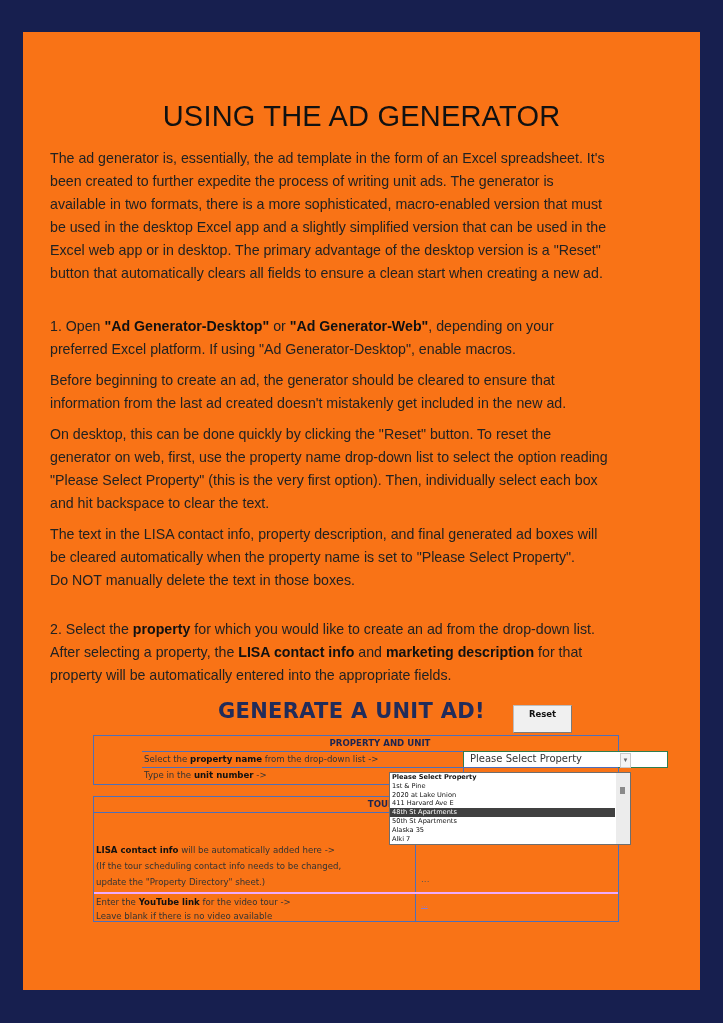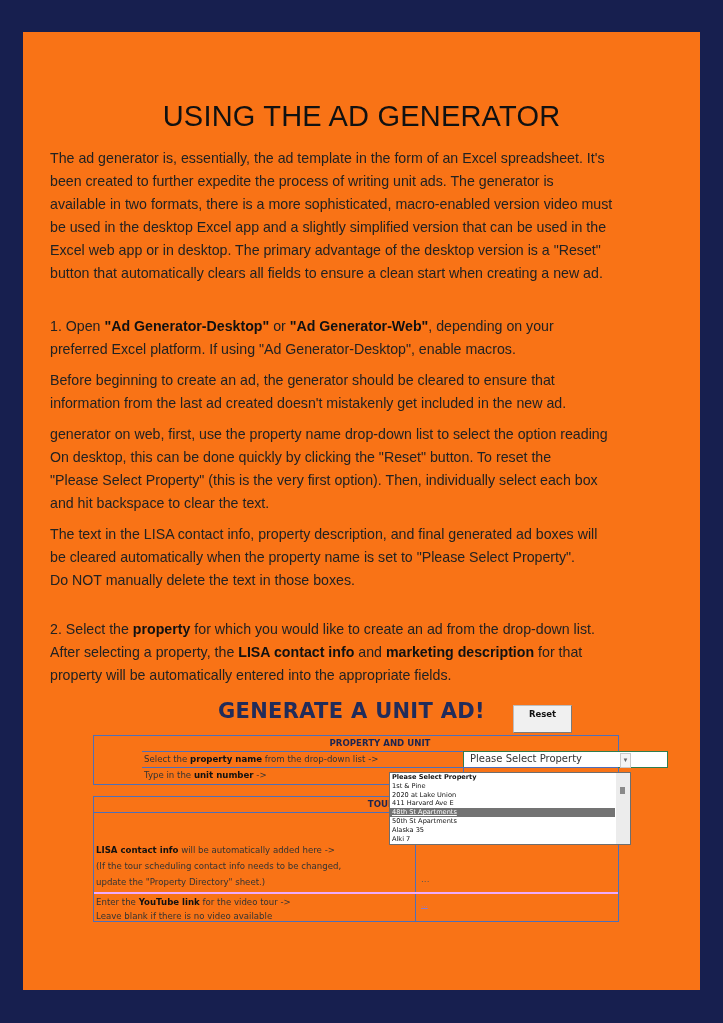--- a/index.html
+++ b/index.html
@@ -56,56 +56,56 @@
     background: #f4f4f4; border: 1px solid #c9c9c9; box-sizing: border-box;
     font-size: 6px; color: #666; text-align: center; line-height: 13px;
   }
   .dd-list {
     position: absolute; left: 389px; top: 772px; width: 242px; height: 73px;
     background: #fff; border: 1px solid #6e6e6e; box-sizing: border-box;
     font-family: "DejaVu Sans", sans-serif; font-size: 6.6px; color: #111;
   }
   .dd-list .opt { height: 8.8px; line-height: 8.8px; padding-left: 2px; width: 225px; box-sizing: border-box; white-space: nowrap; }
   .dd-list .opt.first { font-weight: bold; }
-  .dd-list .opt.sel { background: #737373; color: #fff; text-decoration: underline; }
+  .dd-list .opt.sel { background: #404040; color: #fff; }
   .dd-scroll {
     position: absolute; right: 0; top: 0; width: 14px; height: 100%; background: #ececec;
   }
   .dd-thumb { position: absolute; left: 4px; top: 14px; width: 5px; height: 7px; background: #8a8a8a; }
   .ellipsis { position: absolute; left: 5px; color: #555; font-size: 9px; }
   .link-ellipsis { color: #8a7bd0; text-decoration: underline; }
 </style>
 </head>
 <body>
 
 <div class="page">
   <div class="title">USING THE AD GENERATOR</div>
 
   <div class="para" style="top:107px;">
     <div>The ad generator is, essentially, the ad template in the form of an Excel spreadsheet. It's</div>
     <div>been created to further expedite the process of writing unit ads. The generator is</div>
-    <div>available in two formats, there is a more sophisticated, macro-enabled version video must</div>
+    <div>available in two formats, there is a more sophisticated, macro-enabled version that must</div>
     <div>be used in the desktop Excel app and a slightly simplified version that can be used in the</div>
     <div>Excel web app or in desktop. The primary advantage of the desktop version is a "Reset"</div>
     <div>button that automatically clears all fields to ensure a clean start when creating a new ad.</div>
   </div>
 
   <div class="para" style="top:275px;">
     <div><span>1. Open </span><b>"Ad Generator-Desktop"</b><span> or </span><b>"Ad Generator-Web"</b><span>, depending on your</span></div>
     <div>preferred Excel platform. If using "Ad Generator-Desktop", enable macros.</div>
   </div>
 
   <div class="para" style="top:329px;">
     <div>Before beginning to create an ad, the generator should be cleared to ensure that</div>
     <div>information from the last ad created doesn't mistakenly get included in the new ad.</div>
   </div>
 
   <div class="para" style="top:383px;">
+    <div>On desktop, this can be done quickly by clicking the "Reset" button. To reset the</div>
     <div>generator on web, first, use the property name drop-down list to select the option reading</div>
-    <div>On desktop, this can be done quickly by clicking the "Reset" button. To reset the</div>
     <div>"Please Select Property" (this is the very first option). Then, individually select each box</div>
     <div>and hit backspace to clear the text.</div>
   </div>
 
   <div class="para" style="top:483px;">
     <div>The text in the LISA contact info, property description, and final generated ad boxes will</div>
     <div>be cleared automatically when the property name is set to "Please Select Property".</div>
     <div>Do NOT manually delete the text in those boxes.</div>
   </div>
 

